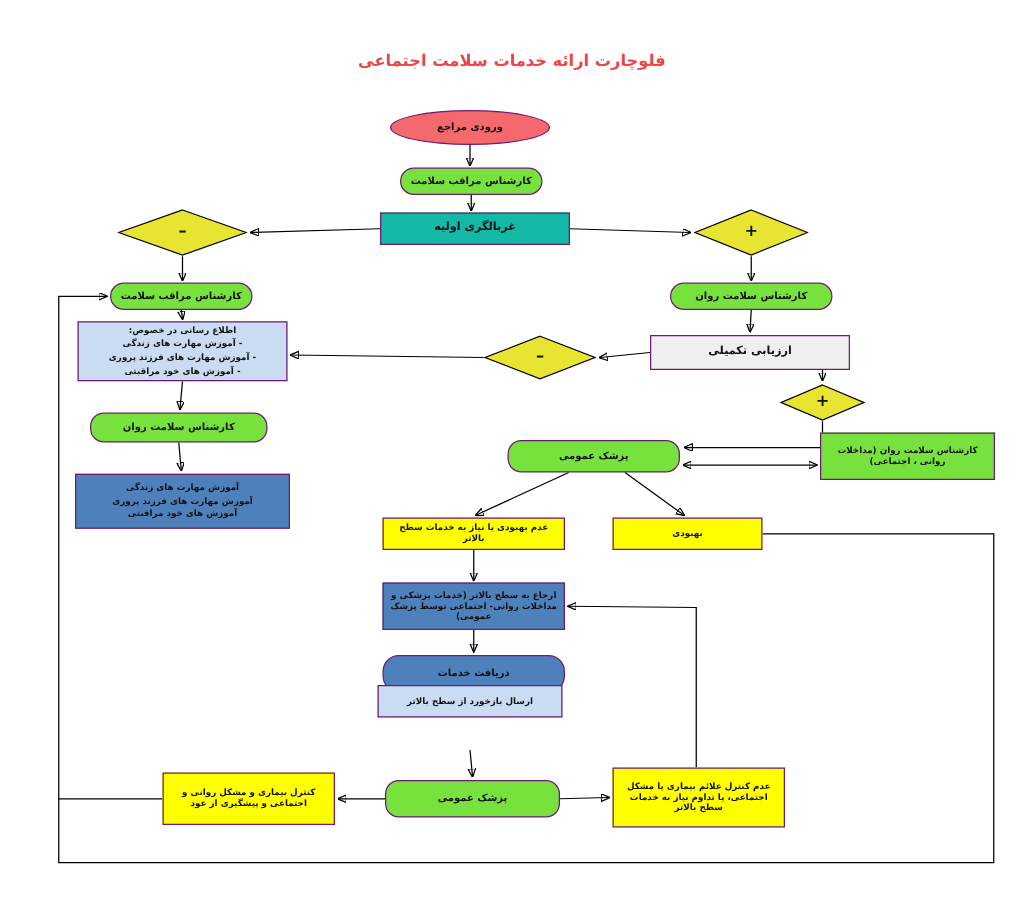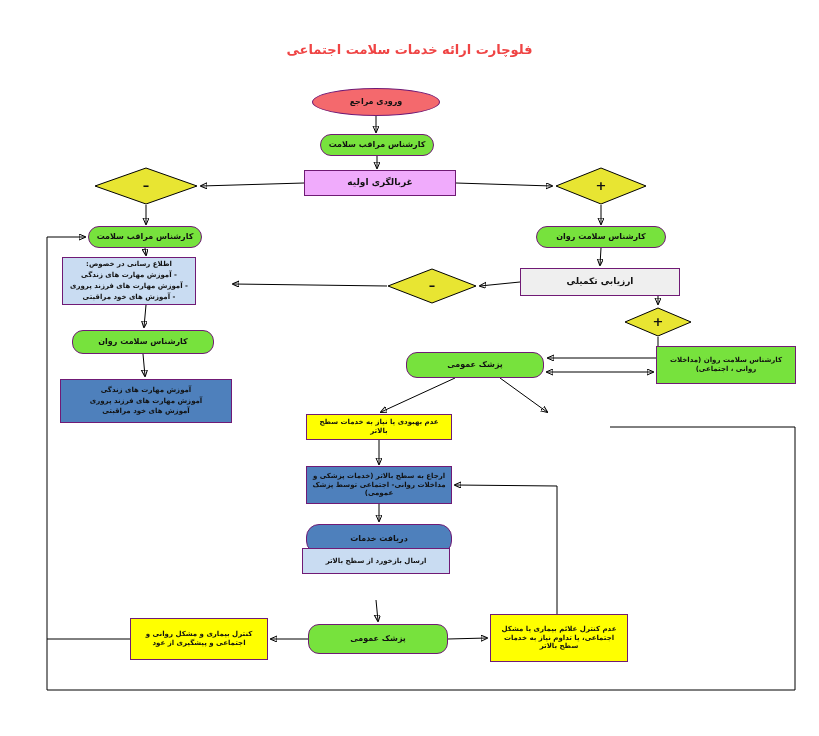--- a/index.html
+++ b/index.html
@@ -9,21 +9,21 @@
   .title { position:absolute; top:42px; left:0; width:100%; text-align:center;
            font-size:13px; font-weight:bold; color:#ef4444; direction:rtl; }
   svg.wires { position:absolute; left:0; top:0; width:819px; height:736px; }
   svg.wires path { stroke:#000; stroke-width:1; fill:none; }
   .node { position:absolute; display:flex; align-items:center; justify-content:center;
           text-align:center; font-weight:bold; color:#111; border:1px solid #701a75;
           font-size:8px; line-height:1.25; padding:1px 3px; direction:rtl; }
   .ellipse   { border-radius:50%; background:#F4696D; }
   .rounded   { border-radius:11px; background:#77E23D; }
   .rect-green{ background:#77E23D; font-size:7px; }
-  .rect-white{ background:#f0abfc; font-size:9px; }
+  .rect-white{ background:#14b8a6; font-size:9px; }
   .rect-gray { background:#EFEFEF; font-size:9px; }
   .rect-paleblue { background:#C9DCF2; font-size:7px; }
   .rect-blue { background:#4E80BC; font-size:7px; }
   .rect-yellow { background:#FFFF00; font-size:7px; }
   .diamond { border:none; background:transparent; padding:0; }
   .diamond svg { position:absolute; left:0; top:0; }
   .diamond polygon { fill:#E8E532; stroke:#000; stroke-width:1; }
   .diamond .sign { position:relative; font-size:13px; font-weight:bold; z-index:1; }
   .lines { width:100%; }
   .lines div { line-height:1.55; white-space:nowrap; }
@@ -95,21 +95,21 @@
     <svg width="92" height="38">
       <polygon points="46,1 91,19 46,37 1,19"></polygon>
     </svg>
     <span class="sign">+</span>
   </div>
 
   <div class="node rounded" style="left:88px;top:226px;width:114px;height:22px;">
     <span>کارشناس مراقب سلامت</span>
   </div>
 
-  <div class="node rect-paleblue" style="left:62px;top:257px;width:134px;height:48px;">
+  <div class="node rect-paleblue" style="left:62px;top:257px;width:168px;height:48px;">
     <div class="lines">
       <div>اطلاع رسانی در خصوص:</div>
       <div>- آموزش مهارت های زندگی</div>
       <div>- آموزش مهارت های فرزند پروری</div>
       <div>- آموزش های خود مراقبتی</div>
     </div>
   </div>
 
   <div class="node rounded" style="left:72px;top:330px;width:142px;height:24px;">
     <span>کارشناس سلامت روان</span>
@@ -150,20 +150,23 @@
   </div>
 
   <div class="node rect-green" style="left:656px;top:346px;width:140px;height:38px;">
     <span style="white-space:normal;">کارشناس سلامت روان (مداخلات روانی ، اجتماعی)</span>
   </div>
 
   <div class="node rect-yellow" style="left:306px;top:414px;width:146px;height:26px;">
     <span>عدم بهبودی یا نیاز به خدمات سطح بالاتر</span>
   </div>
 
+  <div class="node rect-yellow" style="left:490px;top:414px;width:120px;height:26px;">
+    <span>بهبودی</span>
+  </div>
 
   <div class="node rect-blue" style="left:306px;top:466px;width:146px;height:38px;">
     <span>ارجاع به سطح بالاتر (خدمات پزشکی و مداخلات روانی- اجتماعی توسط پزشک عمومی)</span>
   </div>
 
   <div class="node rect-blue" style="left:306px;top:524px;width:146px;height:30px;font-size:8px;border-radius:13px;">
     <span>دریافت خدمات</span>
   </div>
 
   <div class="node rect-paleblue" style="left:302px;top:548px;width:148px;height:26px;">

